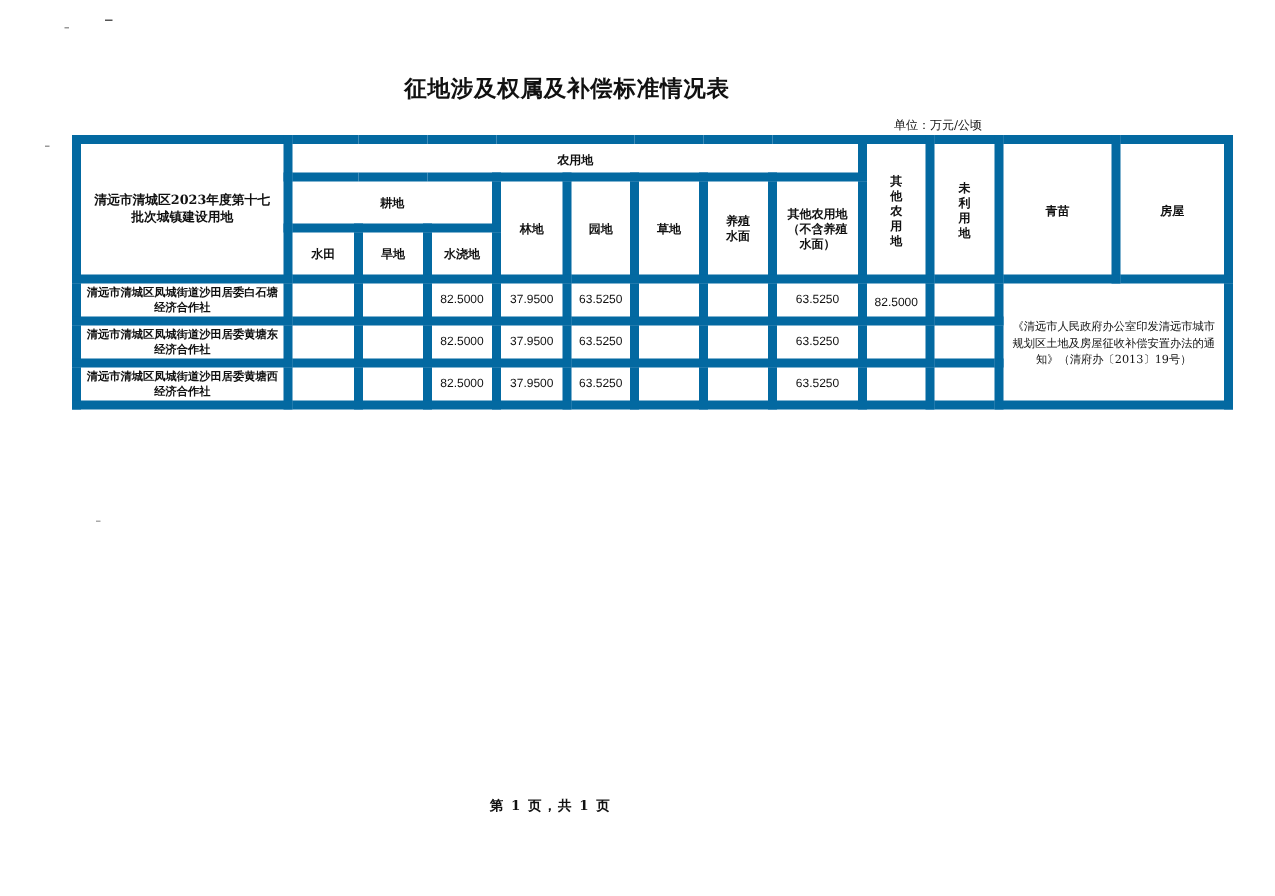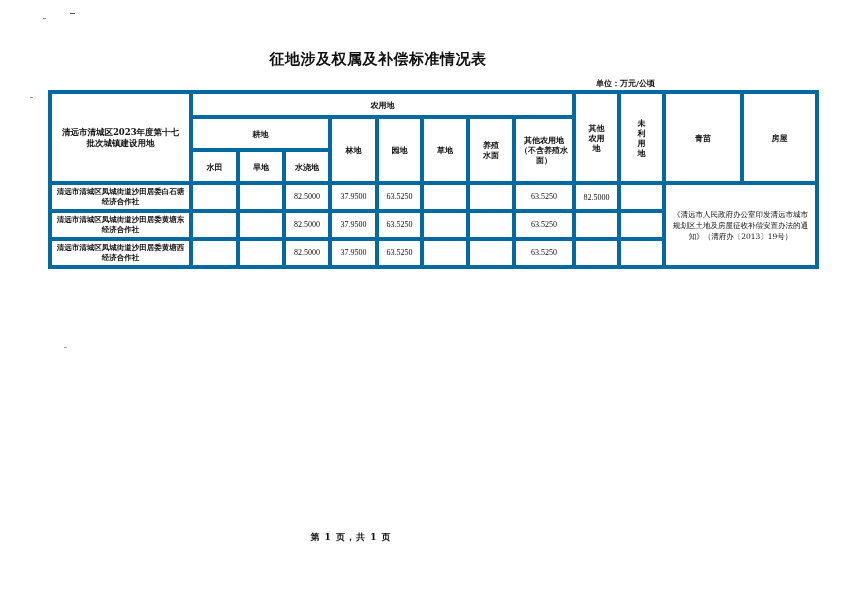--- a/index.html
+++ b/index.html
@@ -1,30 +1,30 @@
 <!DOCTYPE html>
 <html><head>
 <meta charset="utf-8">
 <style>
   html, body { margin:0; padding:0; background:#ffffff; }
   body { width:850px; height:597px; position:relative; overflow:hidden;
          font-family:"DejaVu Serif","Liberation Serif",serif; color:#111; }
   .title { position:absolute; top:50px; left:0; width:756px; text-align:center;
            font-size:15px; font-weight:bold; letter-spacing:0.5px; }
-  .unit { position:absolute; top:78px; left:596px; font-size:8px; font-weight:bold; }
+  .unit { position:absolute; top:78px; left:596px; font-size:8px; font-weight:normal; }
   table.grid { position:absolute; left:48px; top:90px; border-collapse:collapse;
                table-layout:fixed; border:2px solid #111; }
-  table.grid td { border:4px solid #0369a1; padding:0 2px; font-size:8px; font-weight:bold;
+  table.grid td { border:6px solid #0369a1; padding:0 2px; font-size:8px; font-weight:bold;
                   text-align:center; vertical-align:middle; line-height:10px; overflow:hidden; }
-  table.grid td.num { font-weight:normal; font-family:Liberation Serif, serif;
+  table.grid td.num { font-weight:normal; font-family:Liberation Sans, sans-serif;
                       font-size:8px; }
   table.grid td.num-top { vertical-align:top; padding-top:8px; }
   table.grid td.name { font-size:7.5px; line-height:10px; }
   table.grid td.note { font-size:7.5px; line-height:11px; font-weight:normal; padding:0 4px; }
-  .footer { position:absolute; top:531px; left:0; width:702px; text-align:center; font-size:9px;
+  .footer { position:absolute; top:531px; left:16px; width:702px; text-align:center; font-size:9px;
             font-weight:bold; letter-spacing:1px; }
   .speck { position:absolute; background:#555; }
 </style>
 </head>
 <body>
 
 <div class="title">征地涉及权属及补偿标准情况表</div>
 <div class="unit">单位：万元/公顷</div>
 
 <table class="grid">

